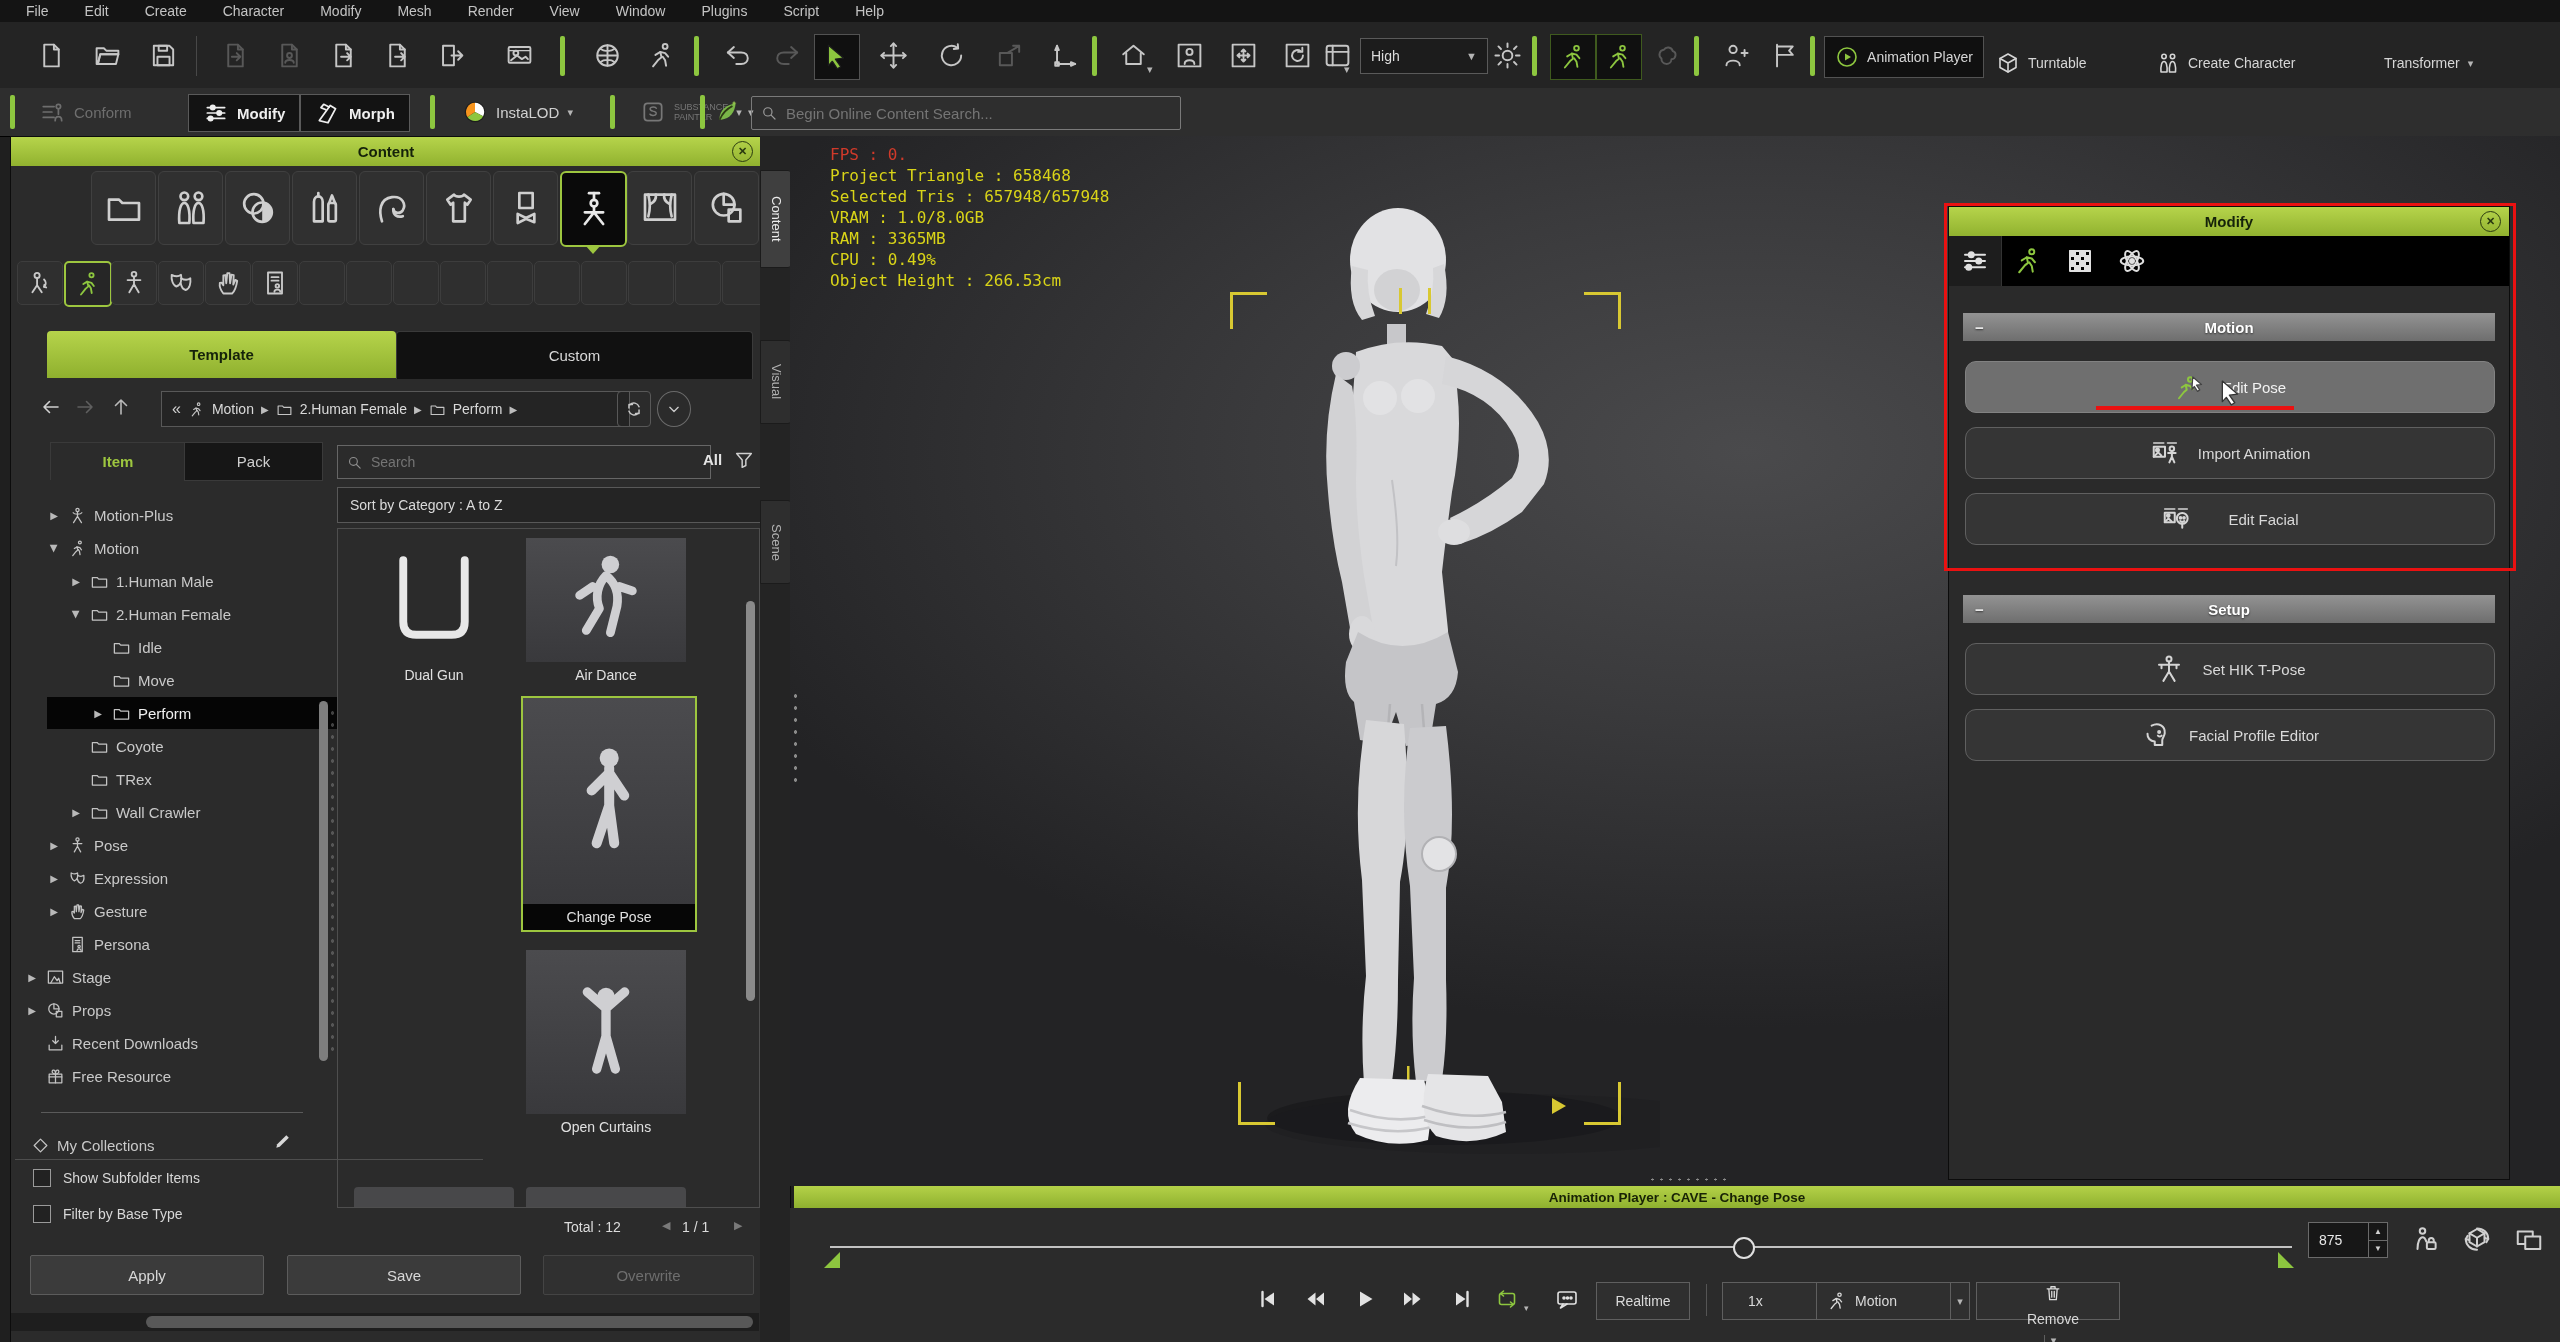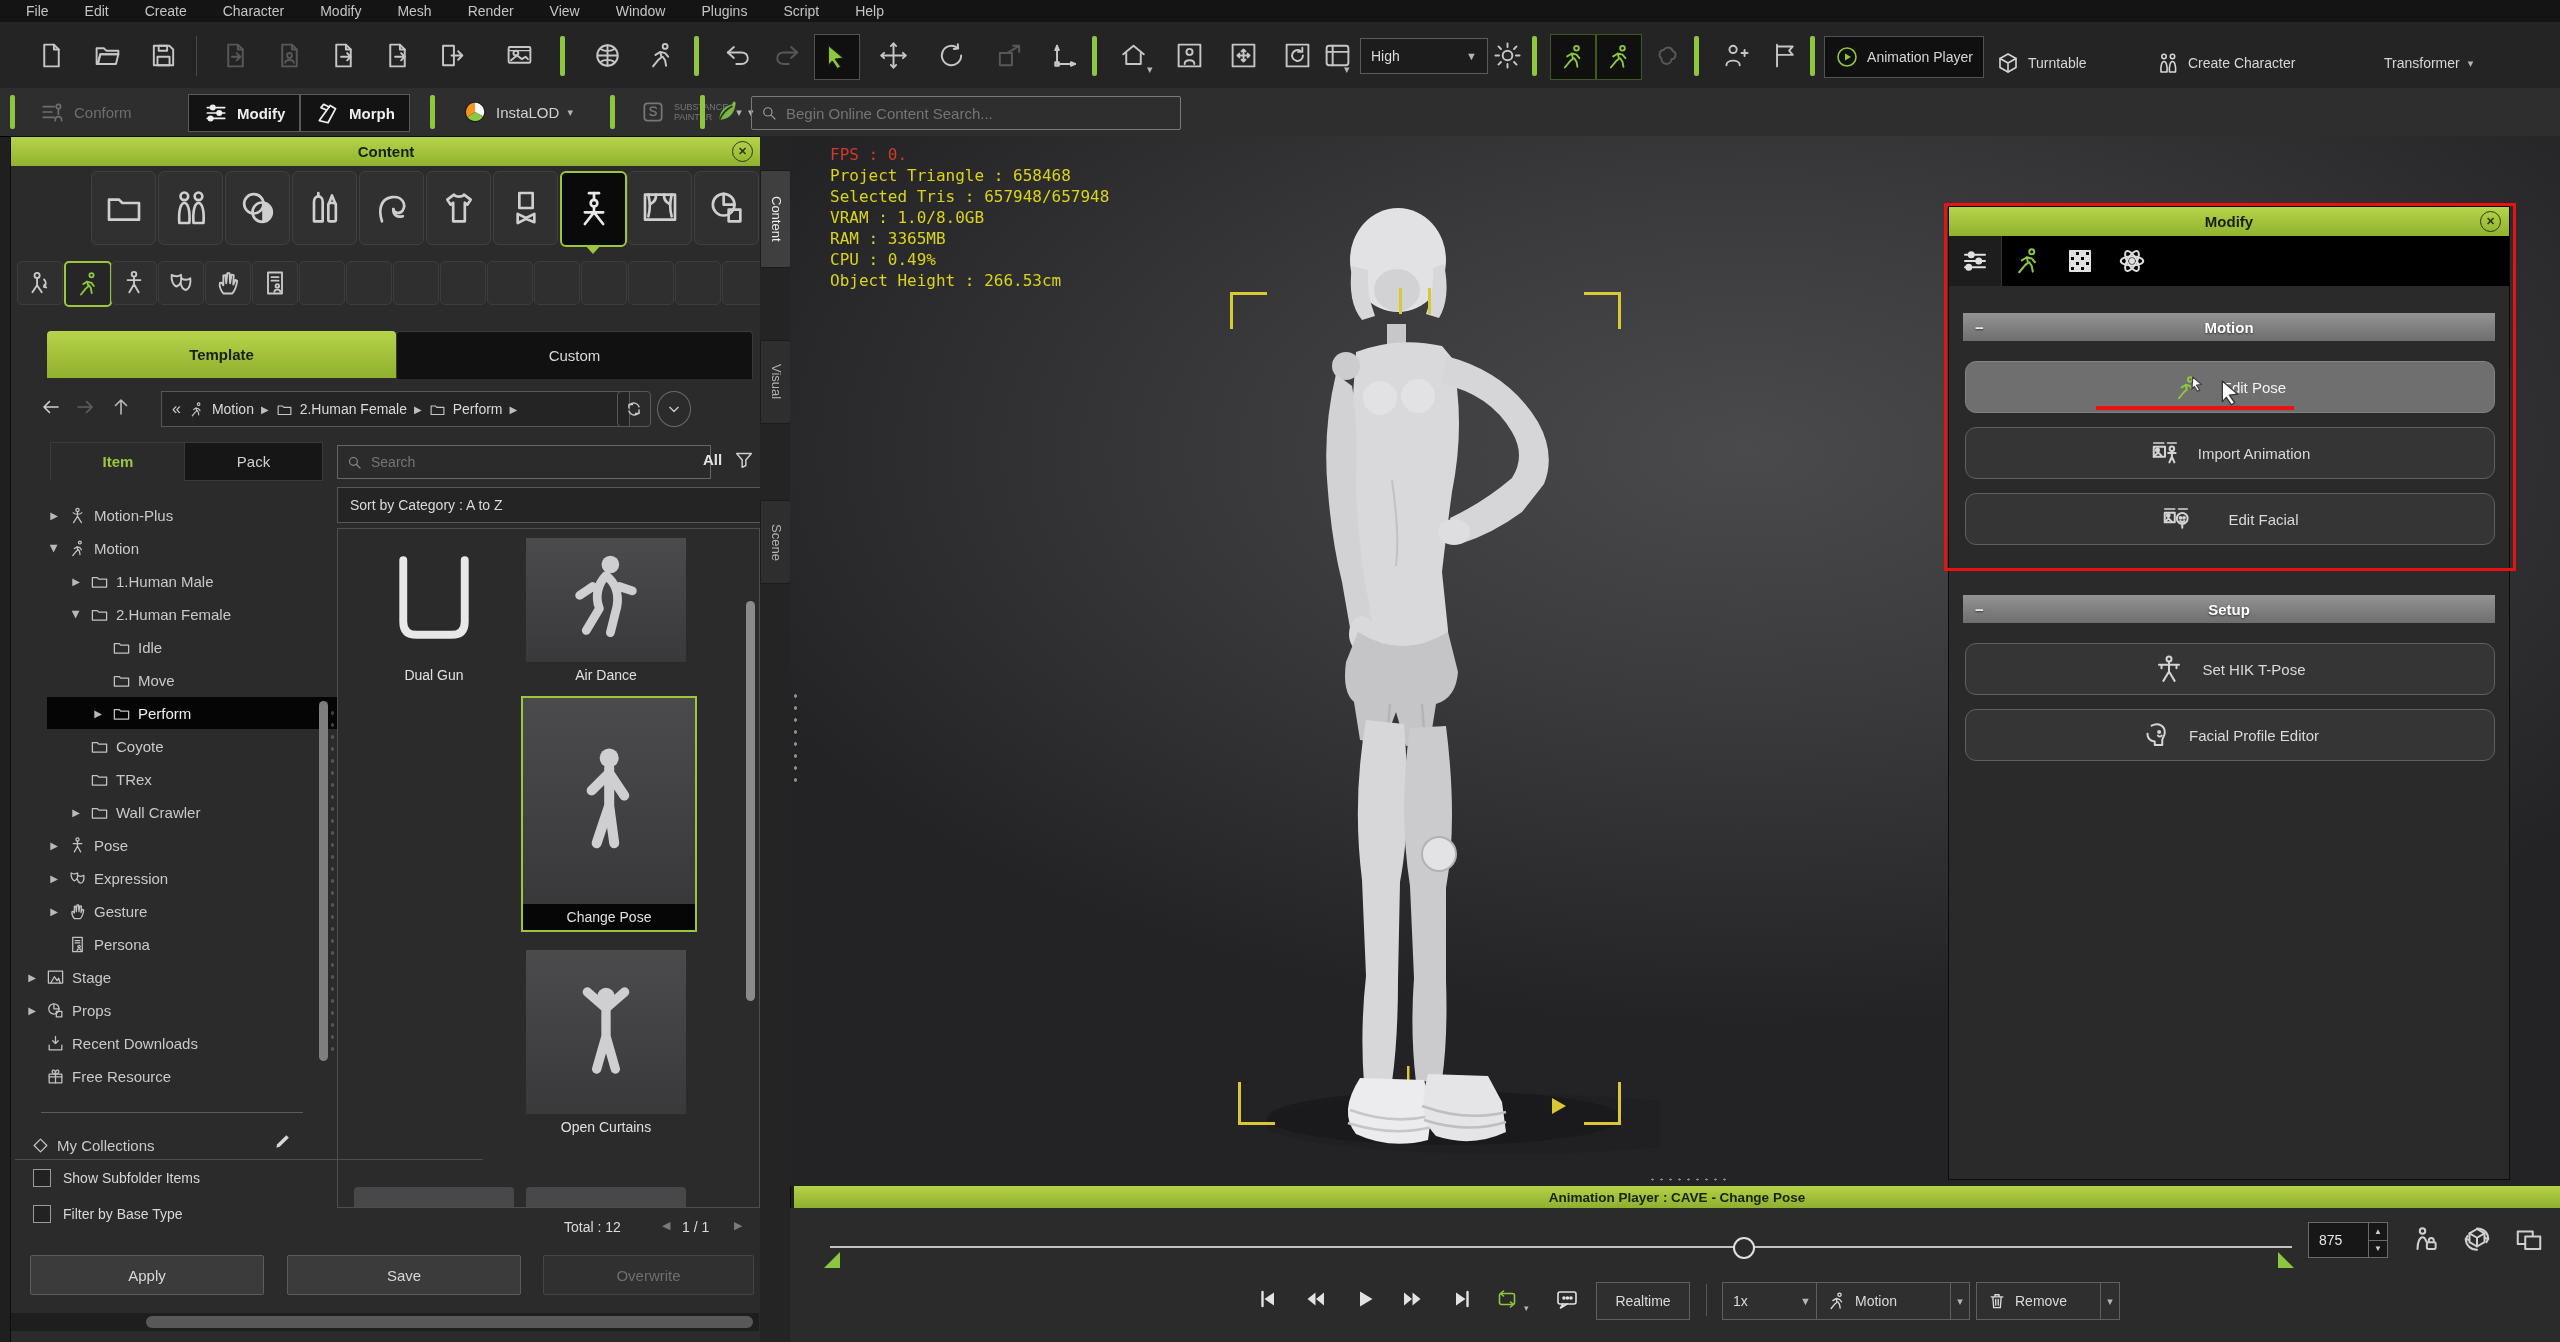--- a/index.html
+++ b/index.html
@@ -1190,38 +1190,38 @@
             <circle cx="16" cy="11" r="1" fill="currentColor"></circle>
           </svg>
         </div>
         <span class="caret" style="position: absolute; left: 734px; top: 96px; font-size: 9px;">▾</span>
       </div>
 
     <div class="pbtn2" style="left:806px;width:92px;">
       <span>Realtime</span>
     </div>
     <div style="position:absolute;left:916px;top:76px;width:1px;height:32px;background:#555;"></div>
-    <div class="pbtn2" style="left:932px;width:78px;justify-content:space-between;padding:0 10px;">
+    <div class="pbtn2" style="left:932px;width:78px;justify-content:space-between;padding:0 25px;">
       <span>1x</span>
       <span class="caret">▼</span>
     </div>
     <div class="pbtn2" style="left:1026px;width:142px;padding-left:10px;justify-content:flex-start;">
       <span class="bicon js-icon">
           <svg viewBox="0 0 24 24" width="100%" height="100%" fill="none" stroke="currentColor" stroke-width="1.6" stroke-linecap="round" stroke-linejoin="round">
             <circle cx="15" cy="4.5" r="2"></circle>
             <path d="M5 21l4.5-5.5 2.5-2-1-4.5 4 1 2.5 3"></path>
             <path d="M10.8 9.2 7 11.5M13 13l2 3 .8 4.5"></path>
           </svg>
         </span>
       <span style="flex:1;">Motion</span>
       <span class="subcaret">
           <span class="caret">▾</span>
         </span>
     </div>
-    <div class="pbtn2" style="left:1186px;width:132px;padding-left:10px;justify-content:space-between;">
+    <div class="pbtn2" style="left:1186px;width:132px;padding-left:10px;justify-content:space-between;flex-direction:column;">
       <span class="bicon js-icon">
           <svg viewBox="0 0 24 24" width="100%" height="100%" fill="none" stroke="currentColor" stroke-width="1.6" stroke-linecap="round" stroke-linejoin="round">
             <path d="M5 7h14M9.5 7V4.5h5V7M7 7l1 13h8l1-13"></path>
             <path d="M10.5 10v7M13.5 10v7"></path>
           </svg>
         </span>
       <span style="flex:1;">Remove</span>
       <span class="subcaret">
           <span class="caret">▾</span>
         </span>

